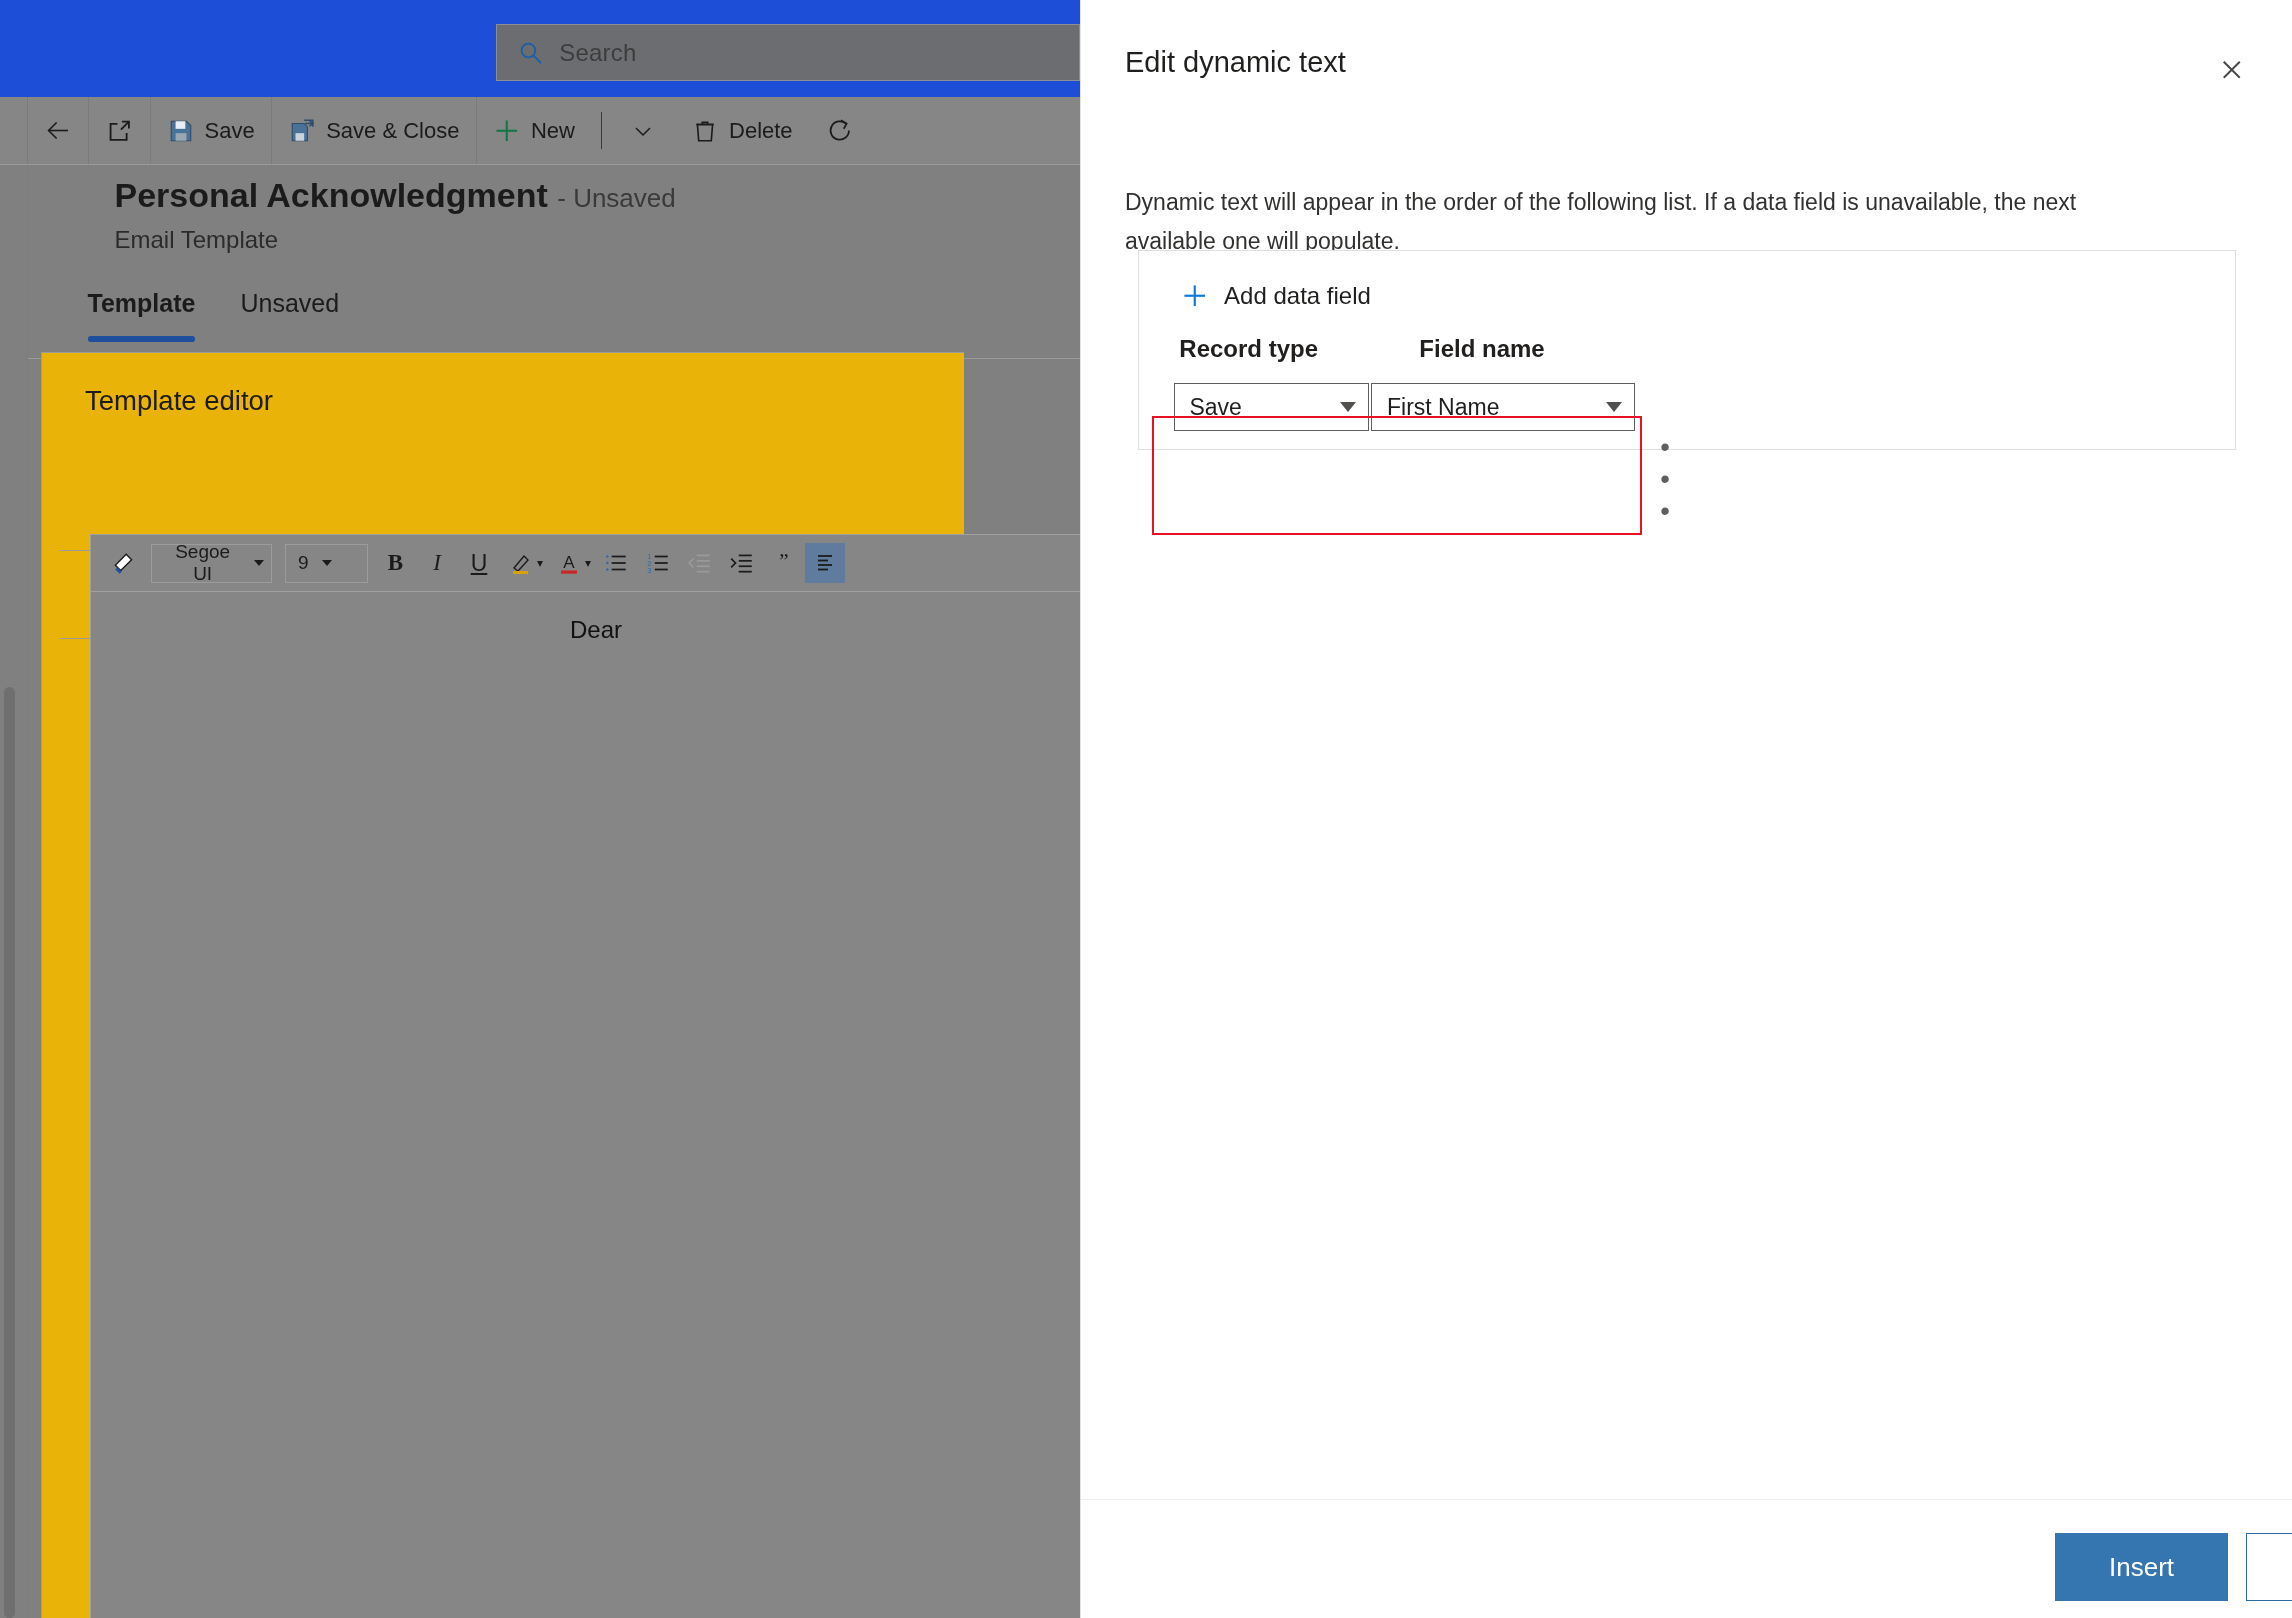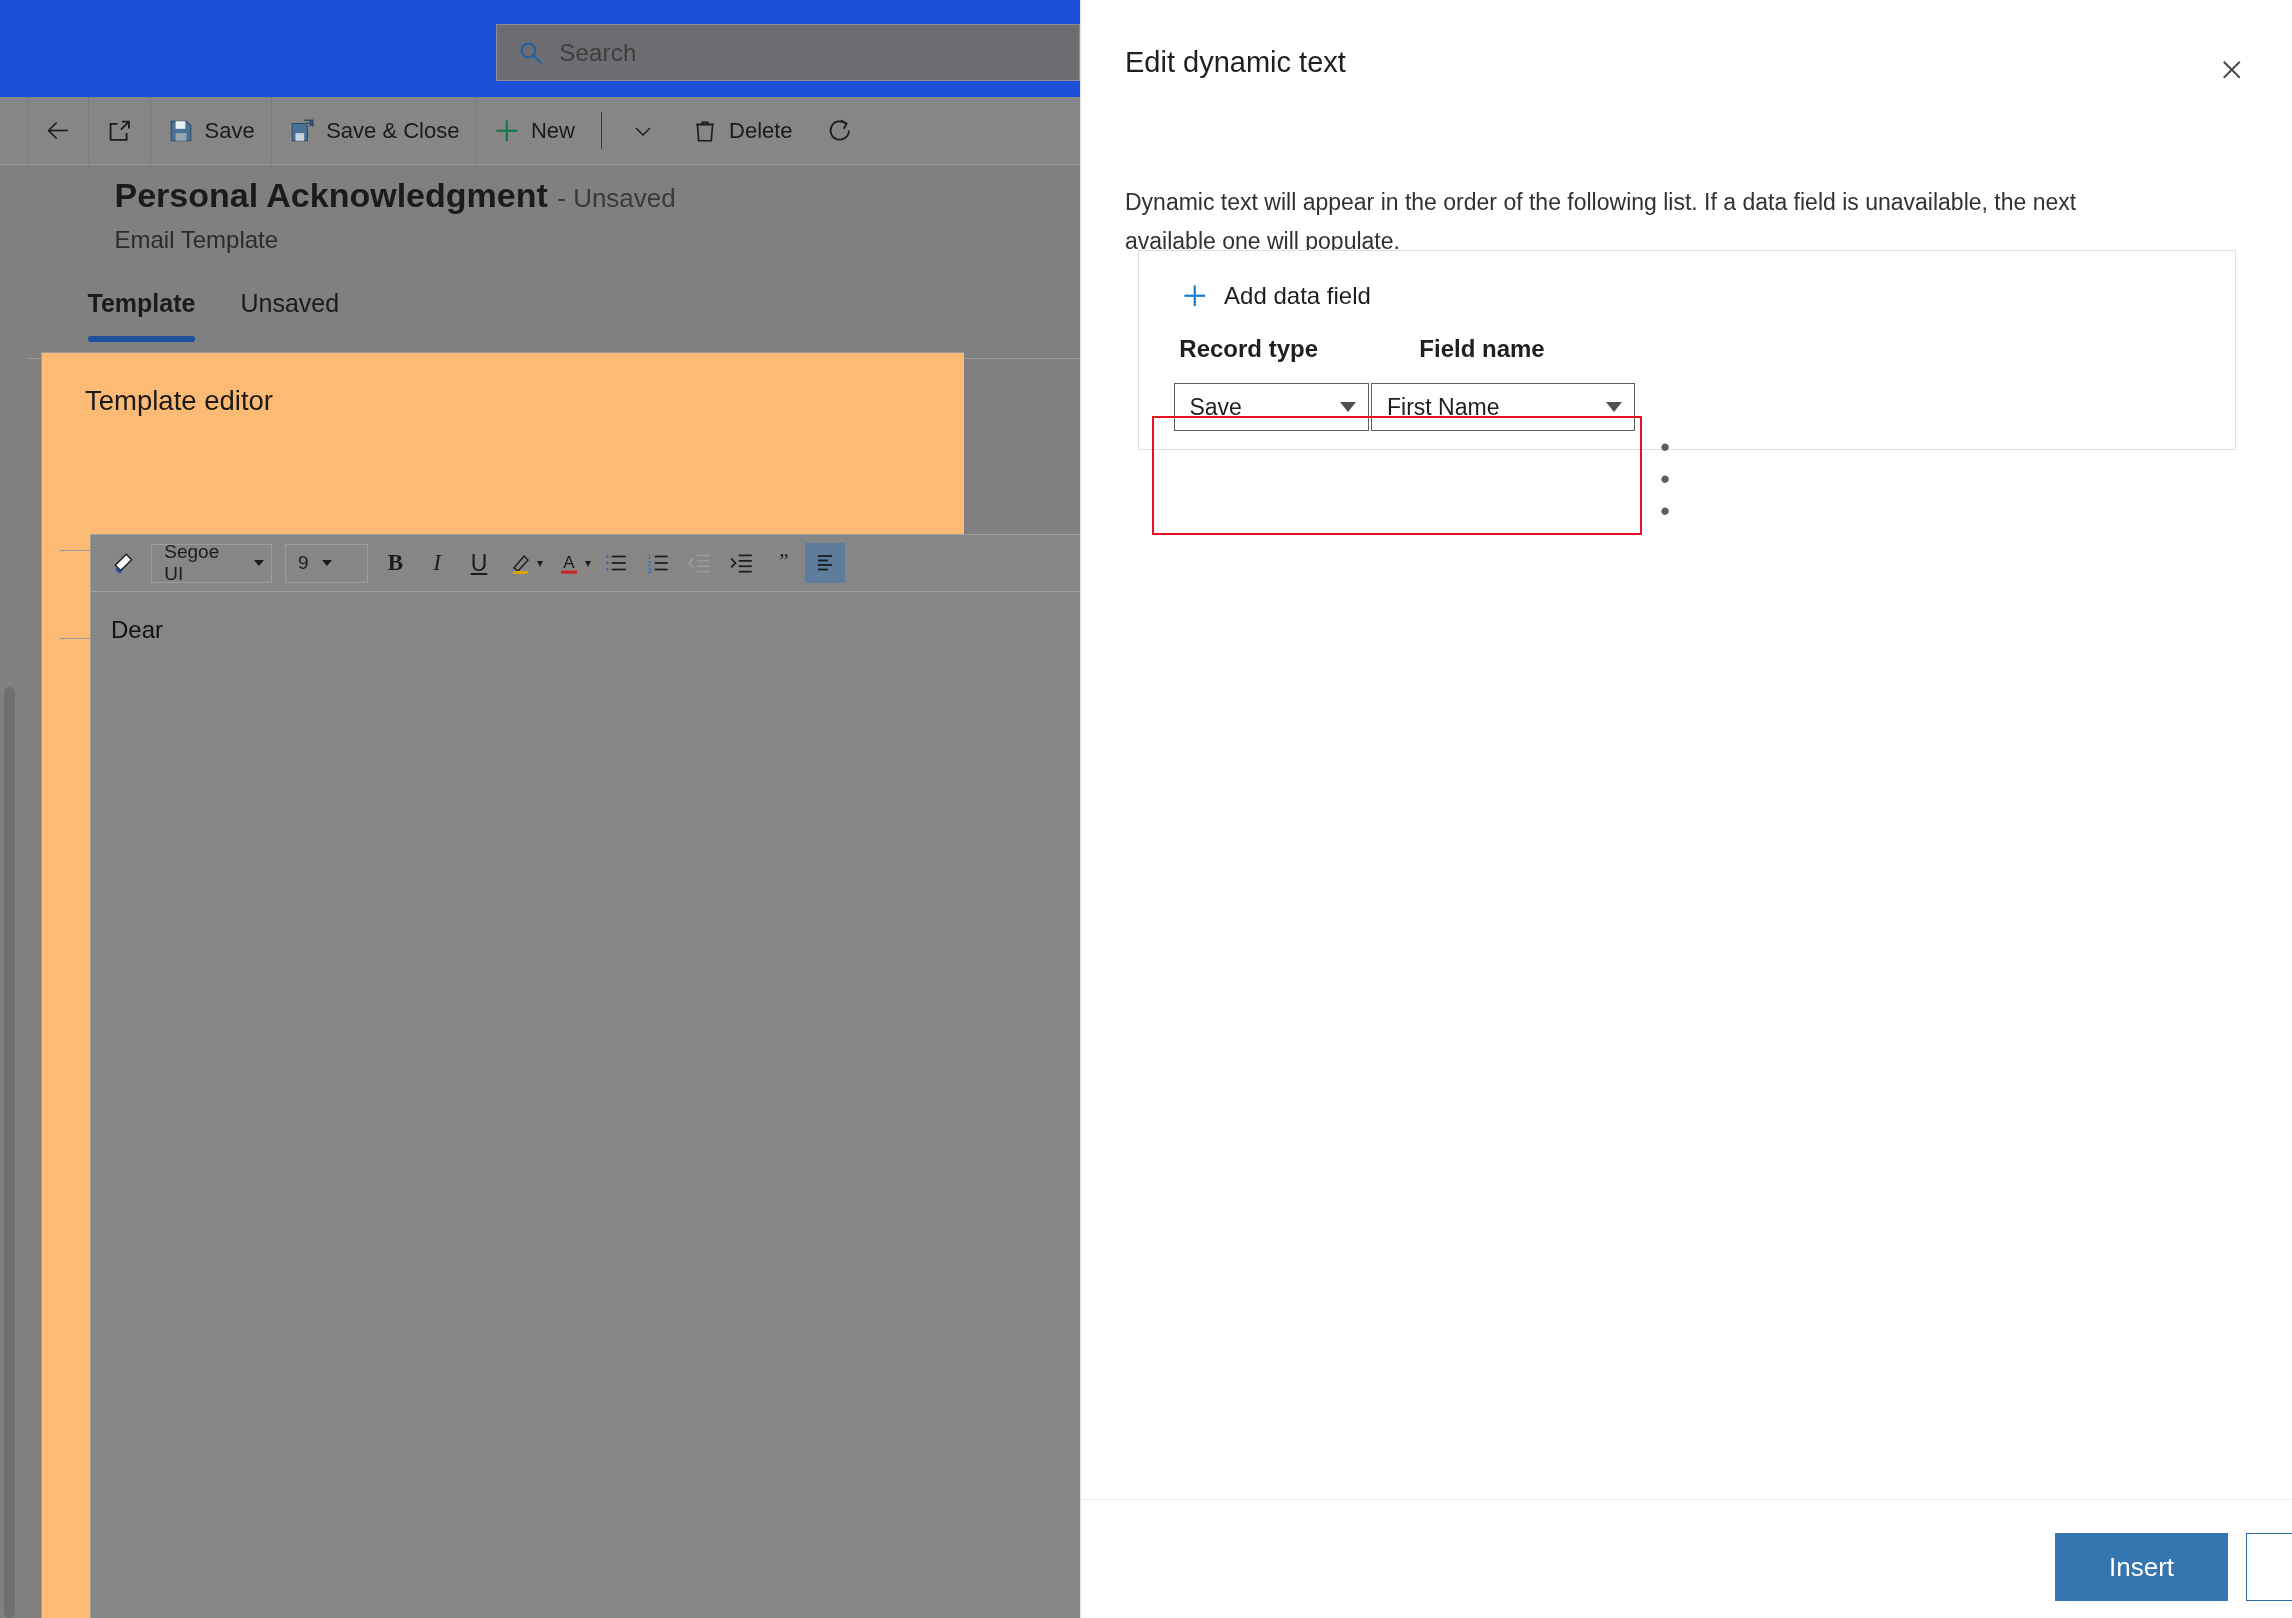--- a/index.html
+++ b/index.html
@@ -98,23 +98,24 @@
     left: 0; right: 0; bottom: -13px; height: 6.4px;
     background: #1f4f9c; border-radius: 2.8px;
   }
   #tab-template { left: 60px; }
   #tab-related  { left: 213px; }
 
   
   .content-card {
     position: absolute; left: 41px; top: 352px;
     width: 923px; height: 1266px;
-    background: #fdba74;
+    background: #eab308;
     border-top: 0.9px solid #9c9c9c;
     border-left: 0.9px solid #9c9c9c;
+    text-align: center;
   }
   .section-title {
     position: absolute; left: 43px; top: 32px;
     font-size: 27.5px; color: #1b1b1b;
   }
   .field-row {
     position: absolute; left: 43px; top: 96px;
     width: 995px; height: 69px;
   }
   .field-label {

